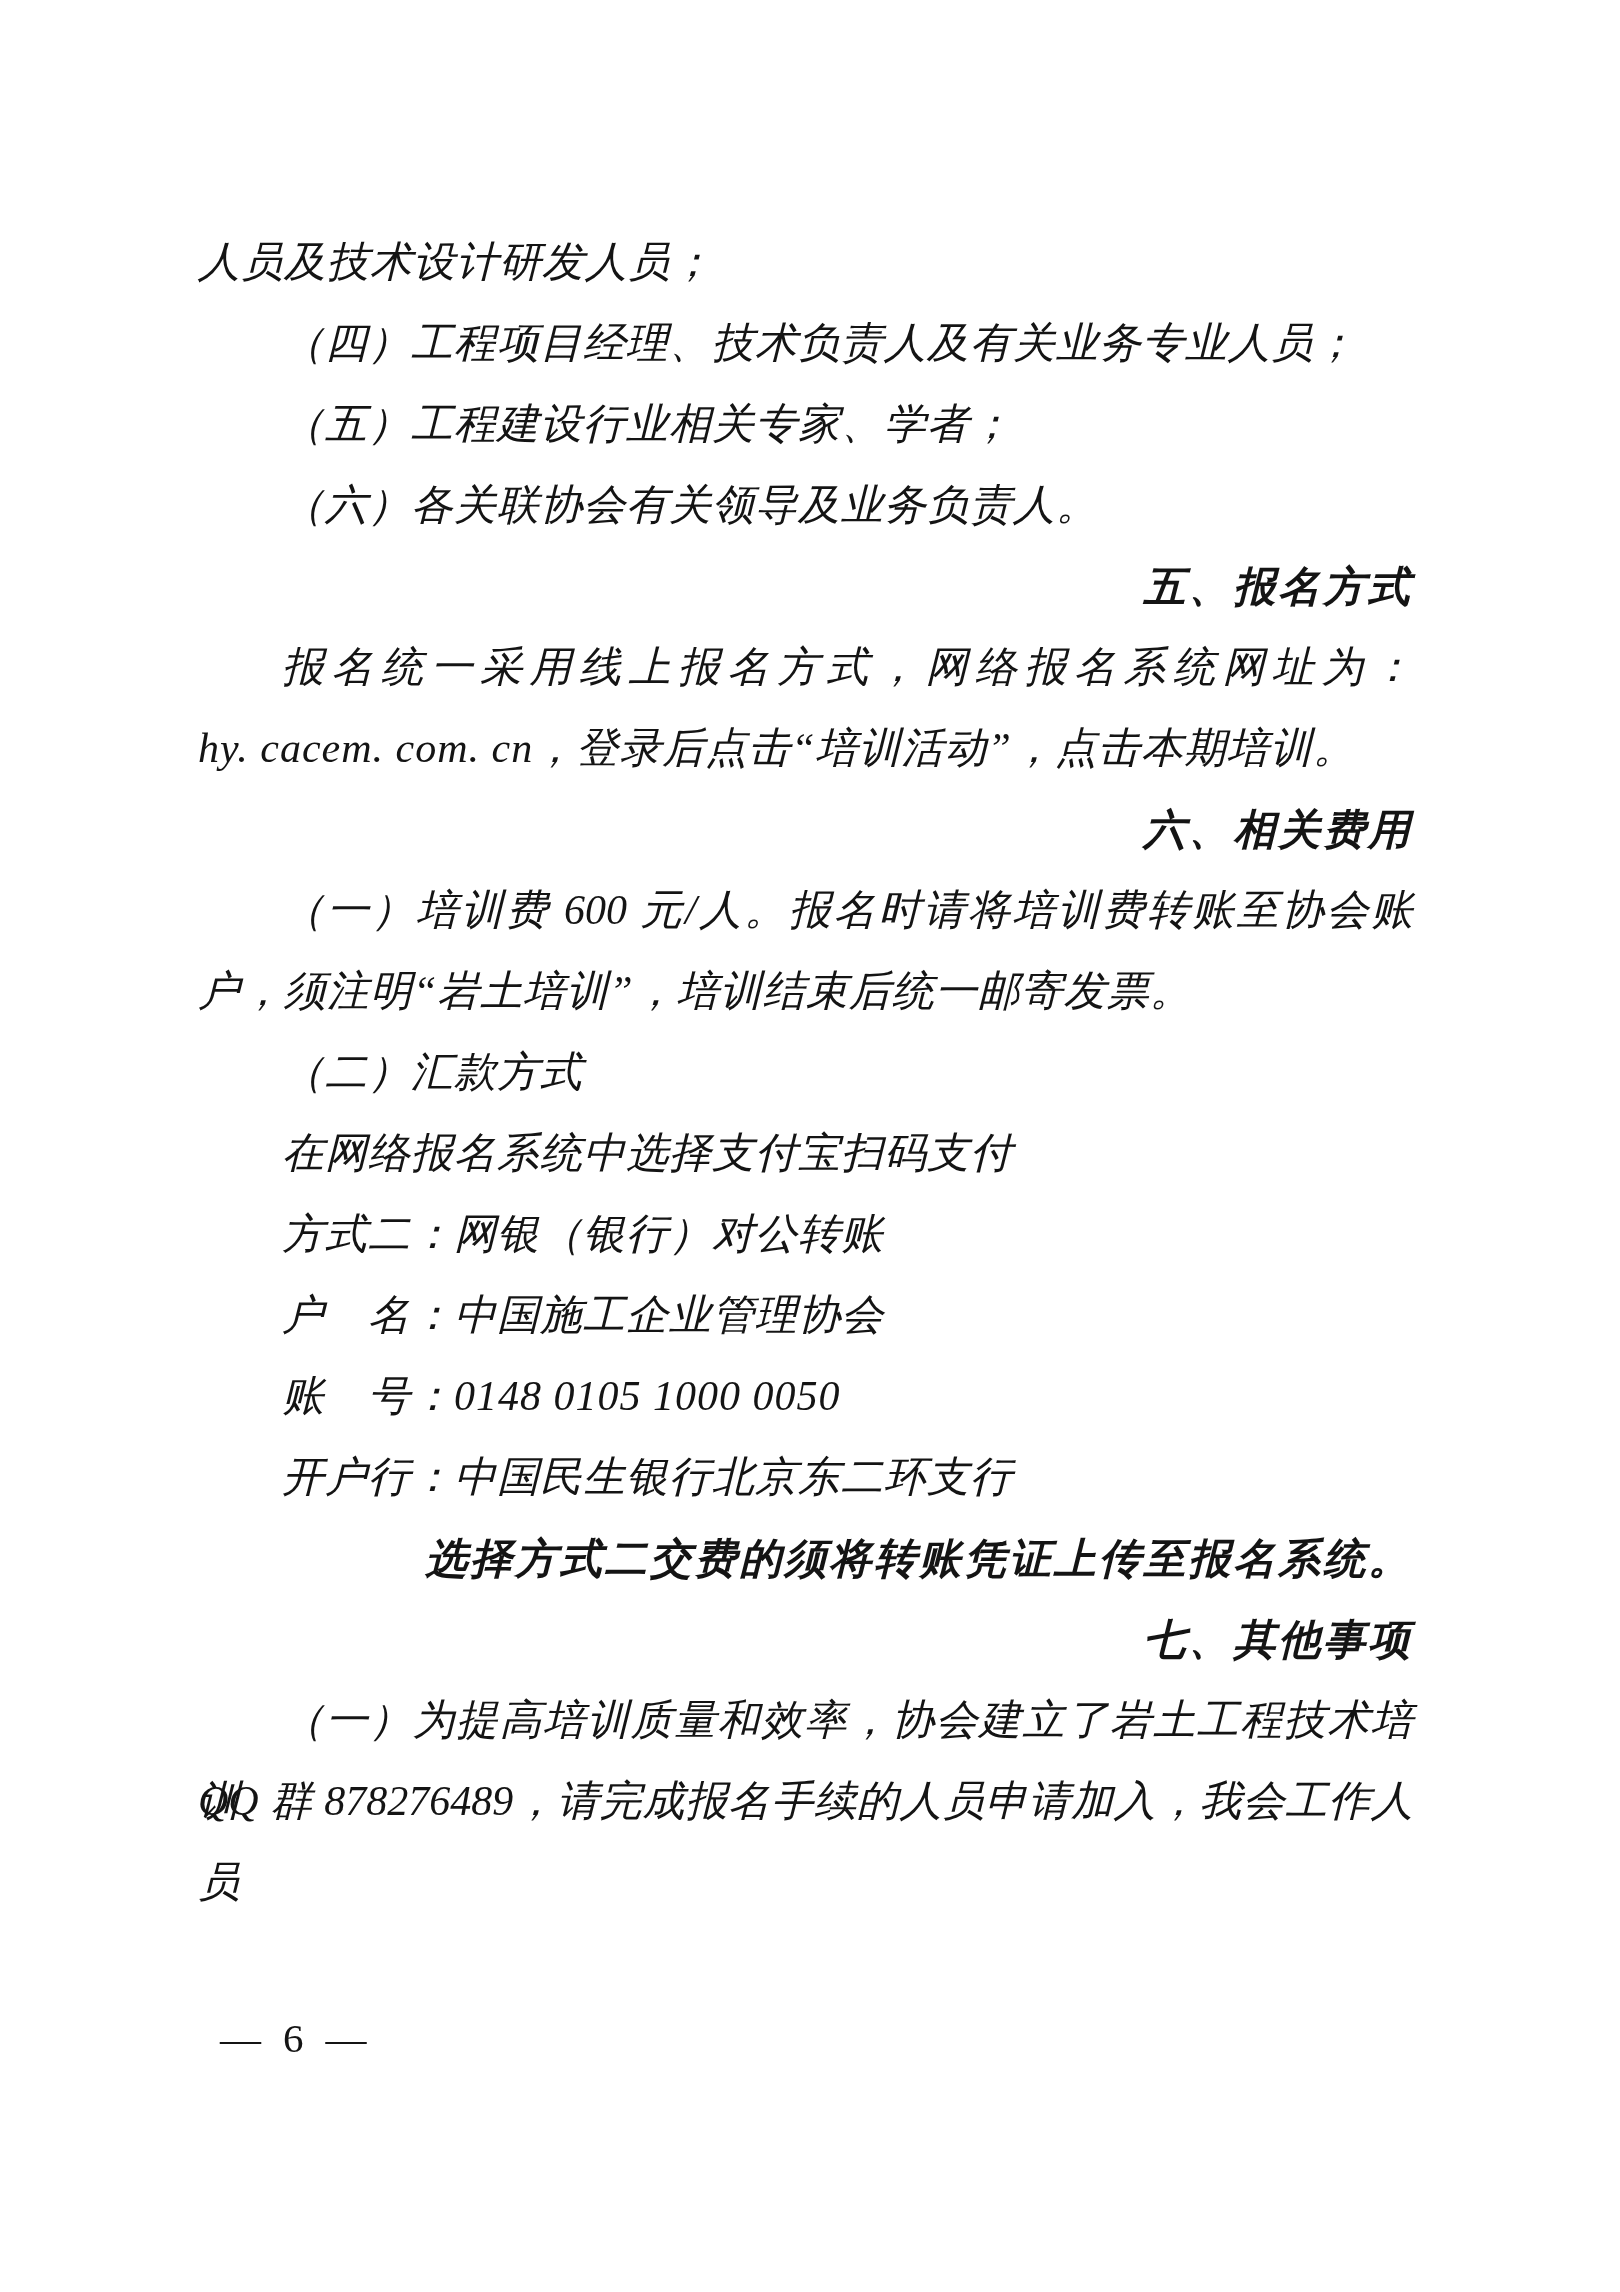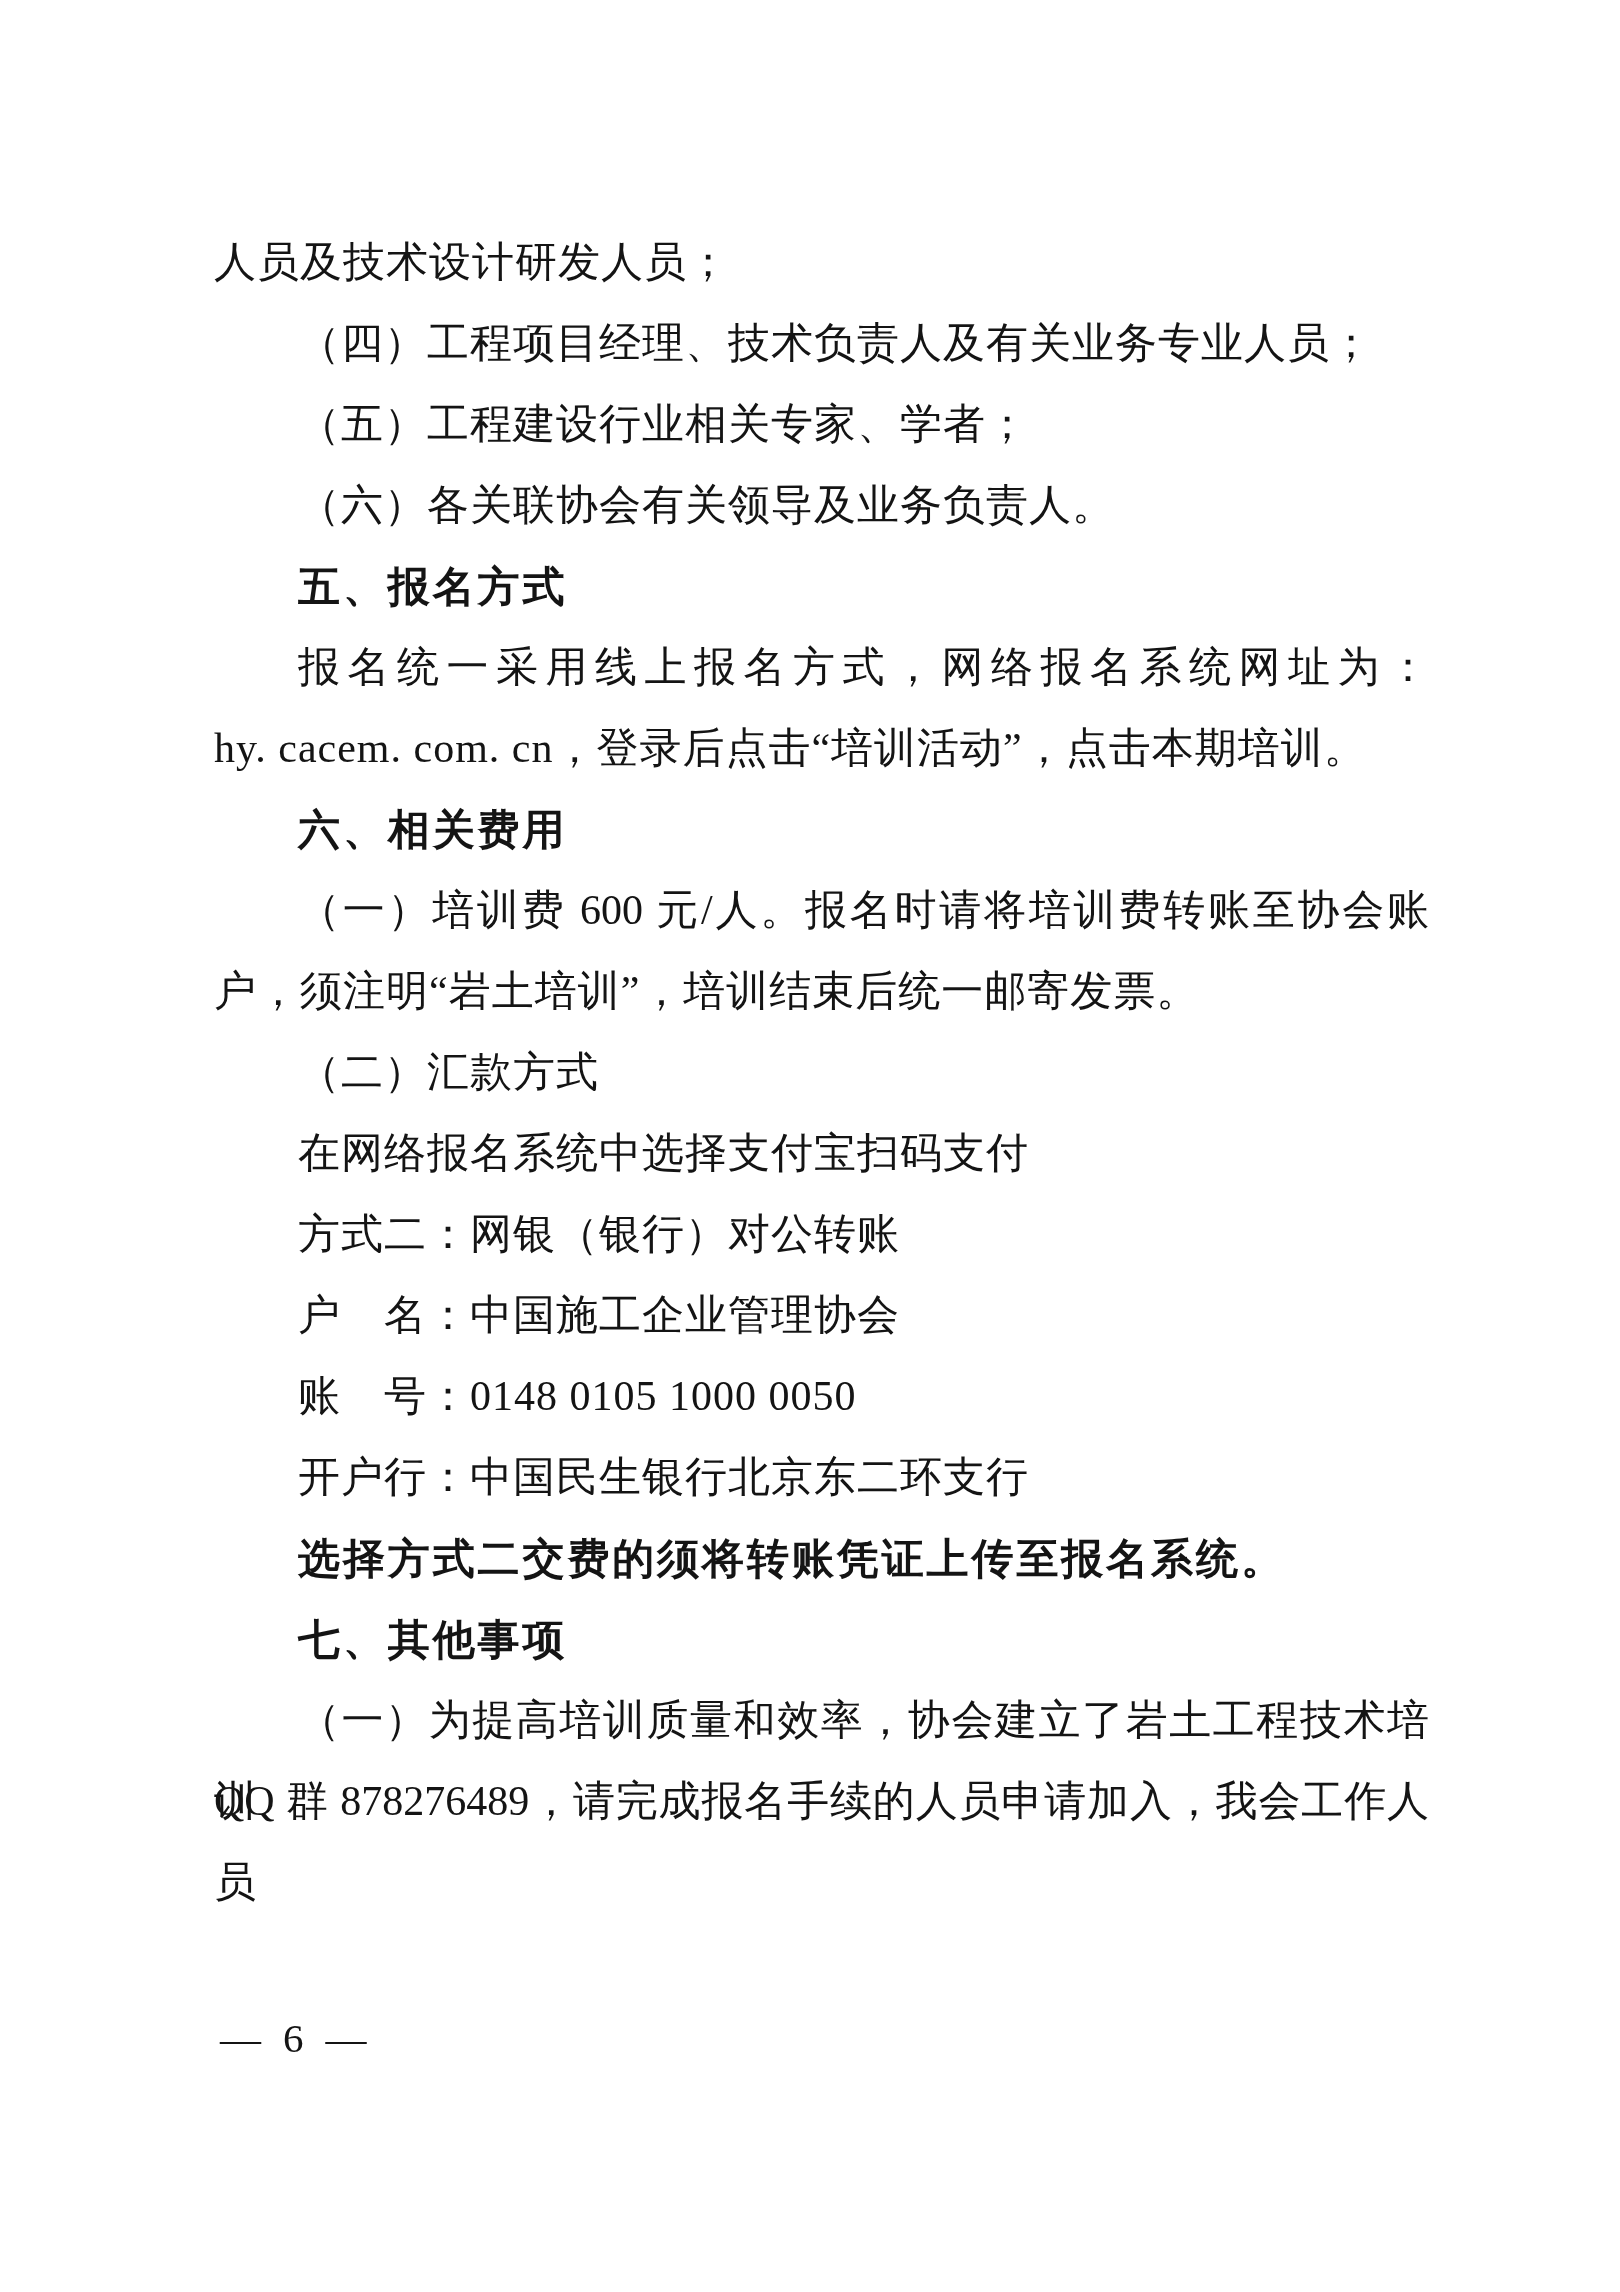--- a/index.html
+++ b/index.html
@@ -11,23 +11,24 @@
     position: relative;
     width: 1620px;
     height: 2293px;
     background: #ffffff;
     color: #141414;
     font-family: "Liberation Serif", "DejaVu Serif", serif;
     overflow: hidden;
   }
   .content {
     position: absolute;
-    left: 214px;
+    left: 198px;
     top: 222px;
     width: 1215px;
+    font-style: italic;
   }
   .line {
     margin: 0;
     height: 81px;
     line-height: 81px;
     font-size: 42px;
     letter-spacing: 1px;
     white-space: nowrap;
   }
   .line.justify {
@@ -36,20 +37,21 @@
     text-align-last: justify;
     letter-spacing: 0;
   }
   .line.indent {
     text-indent: 84px;
   }
   .line.heading {
     font-family: "Liberation Sans", "DejaVu Sans", sans-serif;
     font-weight: 700;
     letter-spacing: 2.9px;
+    text-align: right;
   }
   .footer {
     position: absolute;
     left: 220px;
     top: 2009px;
     height: 59px;
     line-height: 59px;
     font-size: 41px;
     letter-spacing: 5.9px;
     color: #141414;

